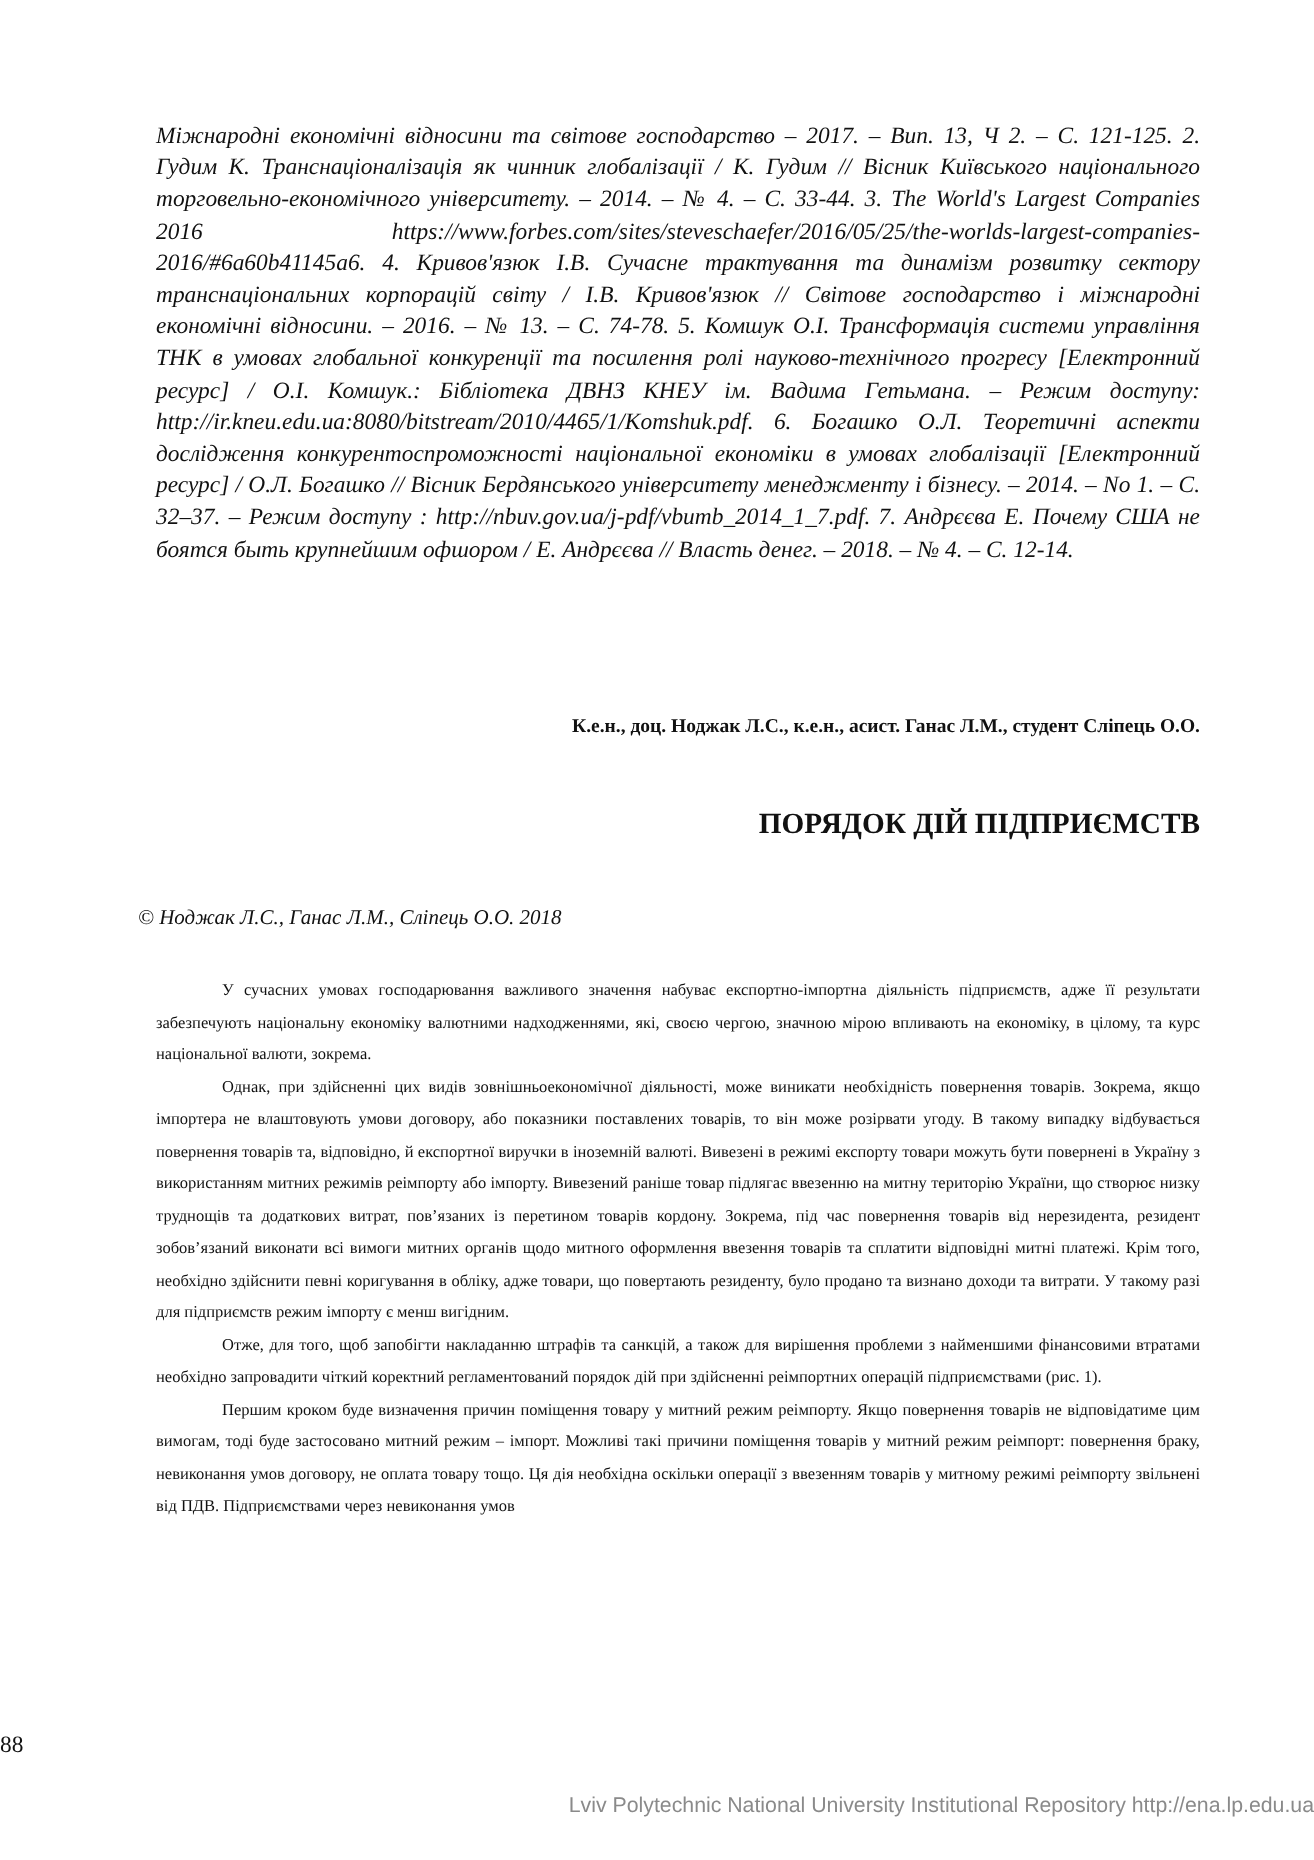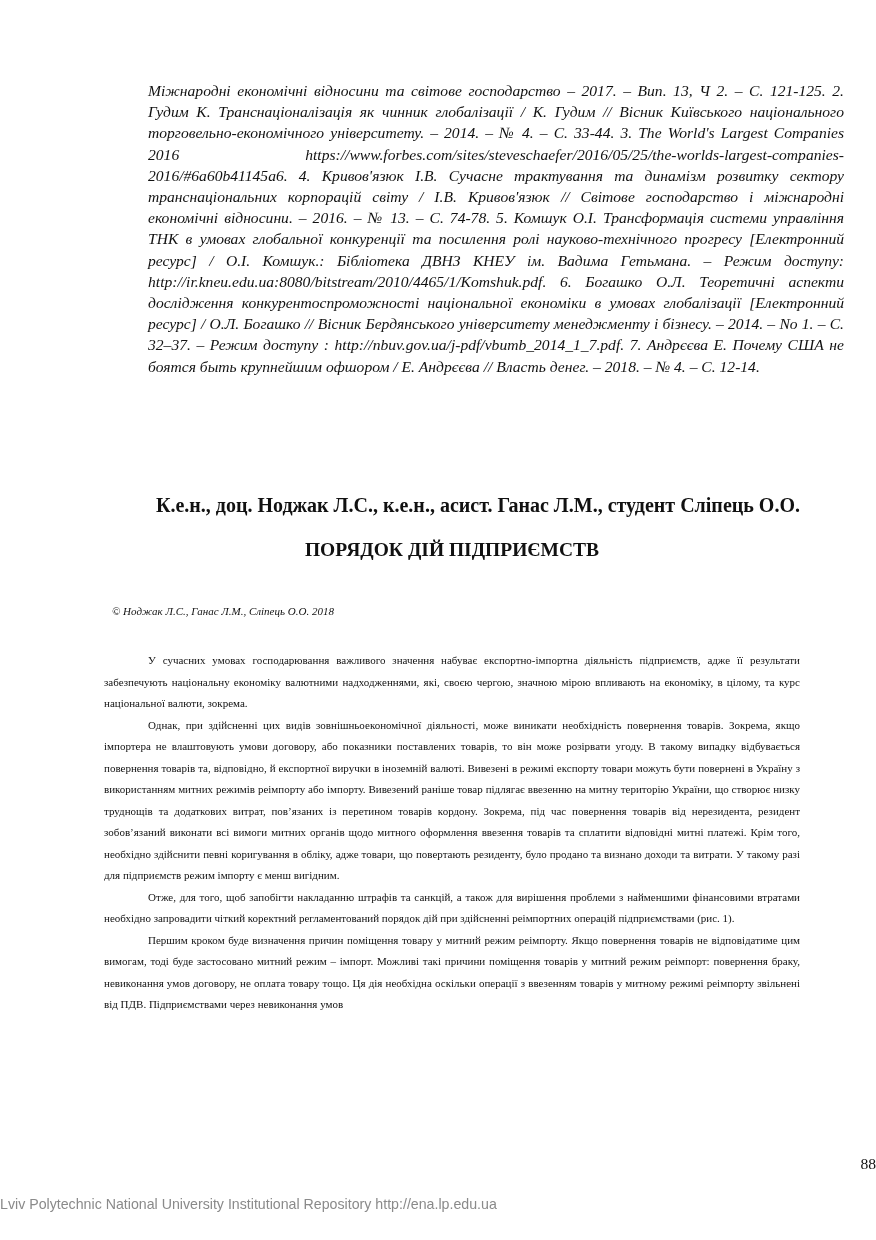--- a/index.html
+++ b/index.html
@@ -8,50 +8,49 @@
     font-family: "Liberation Serif", "DejaVu Serif", serif;
     color: #111111;
   }
   .page { position: absolute; left: 104px; width: 696px; }
   .refs {
     top: 80px;
     font-style: italic;
     font-size: 15.6px;
     line-height: 21.2px;
     text-align: justify;
-    margin-left: 44px;
   }
   .refs p { margin: 0; }
   .authors {
-    position: absolute; top: 495px; right: 76px;
-    text-align: left; font-size: 20px; line-height: 21px;
+    position: absolute; top: 473px; right: 76px;
+    text-align: left; font-size: 13px; line-height: 21px;
   }
   .authors .names { font-weight: bold; }
   .title {
     position: absolute; top: 537px; left: 104px; width: 696px;
-    text-align: center; font-weight: bold; font-size: 19.5px; line-height: 25px;
+    text-align: right; font-weight: bold; font-size: 19.5px; line-height: 25px;
   }
   .copyright {
-    position: absolute; top: 605px; left: 112px;
-    font-style: italic; font-size: 11px;
+    position: absolute; top: 605px; left: 92px;
+    font-style: italic; font-size: 14px;
   }
   .body {
     top: 650px;
     font-size: 11px;
     line-height: 21.5px;
     text-align: justify;
   }
   .body p { margin: 0; text-indent: 44px; }
   .pagenum {
     position: absolute; top: 1155px; left: 0; width: 876px;
-    text-align: right; font-size: 15.6px;
+    text-align: left; font-size: 15.6px;
   }
   .footer {
     position: absolute; top: 1196px; left: 0; width: 876px;
-    text-align: left; font-family: "Liberation Sans", "DejaVu Sans", sans-serif;
+    text-align: right; font-family: "Liberation Sans", "DejaVu Sans", sans-serif;
     font-size: 14.2px; color: #8a8a8a;
   }
 </style>
 </head>
 <body>
 
 <div class="page refs">
   <p>Міжнародні економічні відносини та світове господарство – 2017. – Вип. 13, Ч 2. – С. 121-125. 2. Гудим К. Транснаціоналізація як чинник глобалізації / К. Гудим // Вісник Київського національного торговельно-економічного університету. – 2014. – № 4. – С. 33-44. 3. The World's Largest Companies 2016 https://www.forbes.com/sites/steveschaefer/2016/05/25/the-worlds-largest-companies-2016/#6a60b41145a6. 4. Кривов'язюк І.В. Сучасне трактування та динамізм розвитку сектору транснаціональних корпорацій світу / І.В. Кривов'язюк // Світове господарство і міжнародні економічні відносини. – 2016. – № 13. – С. 74-78. 5. Комшук О.І. Трансформація системи управління ТНК в умовах глобальної конкуренції та посилення ролі науково-технічного прогресу [Електронний ресурс] / О.І. Комшук.: Бібліотека ДВНЗ КНЕУ ім. Вадима Гетьмана. – Режим доступу: http://ir.kneu.edu.ua:8080/bitstream/2010/4465/1/Komshuk.pdf. 6. Богашко О.Л. Теоретичні аспекти дослідження конкурентоспроможності національної економіки в умовах глобалізації [Електронний ресурс] / О.Л. Богашко // Вісник Бердянського університету менеджменту і бізнесу. – 2014. – No 1. – С. 32–37. – Режим доступу : http://nbuv.gov.ua/j-pdf/vbumb_2014_1_7.pdf. 7. Андрєєва Е. Почему США не боятся быть крупнейшим офшором / Е. Андрєєва // Власть денег. – 2018. – № 4. – С. 12-14.</p>
 </div>
 

